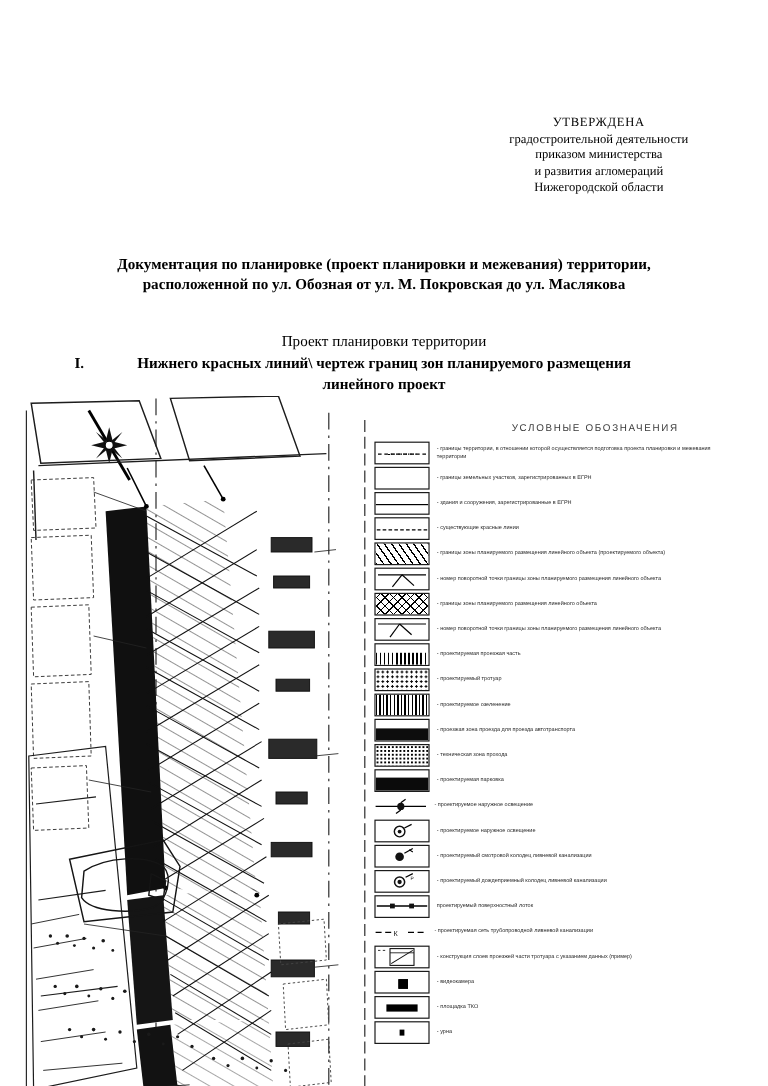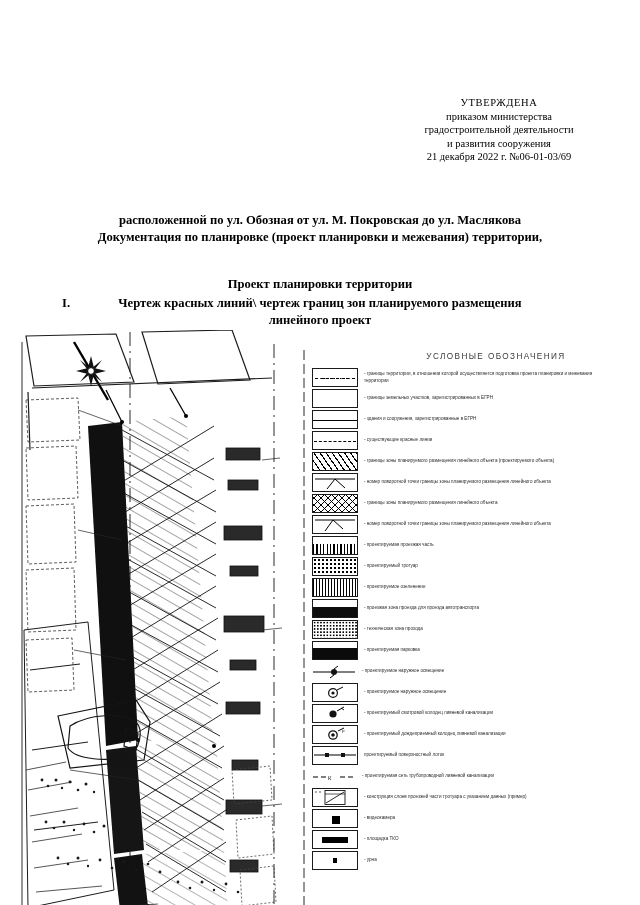--- a/index.html
+++ b/index.html
@@ -21,21 +21,21 @@
   .approval .ln{white-space:nowrap;}
   .approval .cap{letter-spacing:.6px;}
 
   
   .doc-title{
     position:absolute; left:42px; top:168px; width:556px;
     text-align:center; font-weight:bold; font-size:12.6px; line-height:17.4px;
   }
   .sub-title{
     position:absolute; left:42px; top:232px; width:556px;
-    text-align:center; font-weight:bold; font-size:12.6px; line-height:17.4px;
+    text-align:center; font-weight:normal; font-size:12.6px; line-height:17.4px;
   }
   .sheet-title{
     position:absolute; left:42px; top:251px; width:556px;
     font-weight:bold; font-size:12.6px; line-height:17.4px;
     text-align:center;
   }
   .sheet-title .numeral{
     position:absolute; left:20px; top:0; font-weight:bold;
   }
 
@@ -101,36 +101,36 @@
   .p-sq{position:absolute;left:50%;top:50%;width:6px;height:6px;
     margin:-3px 0 0 -3px;background:#000;border:1px solid #000;}
 </style>
 </head>
 <body>
 
 <div class="page">
 
   <div class="approval">
     <div class="ln cap">УТВЕРЖДЕНА</div>
+    <div class="ln">градостроительной деятельности</div>
     <div class="ln">приказом министерства</div>
-    <div class="ln">градостроительной деятельности</div>
-    <div class="ln">и развития сооружения</div>
-    <div class="ln">21 декабря 2022 г. №06-01-03/69</div>
+    <div class="ln">и развития агломераций</div>
+    <div class="ln">Нижегородской области</div>
   </div>
 
   <div class="doc-title">
+    <div>Документация по планировке (проект планировки и межевания) территории,</div>
     <div>расположенной по ул. Обозная от ул. М. Покровская до ул. Маслякова</div>
-    <div>Документация по планировке (проект планировки и межевания) территории,</div>
   </div>
 
   <div class="sub-title">Проект планировки территории</div>
 
   <div class="sheet-title">
     <span class="numeral">I.</span>
-    <div>Чертеж красных линий\ чертеж границ зон планируемого размещения</div>
+    <div>Нижнего красных линий\ чертеж границ зон планируемого размещения</div>
     <div>линейного проект</div>
   </div>
 
   <div class="compass">
     <svg width="50" height="62" viewBox="0 0 50 62">
       <line x1="8" y1="2" x2="42" y2="60" stroke="#000" stroke-width="2.4"></line>
       <g fill="#111">
         <polygon points="25,16 28,28 25,31 22,28"></polygon>
         <polygon points="25,46 28,34 25,31 22,34"></polygon>
         <polygon points="10,31 22,28 25,31 22,34"></polygon>

